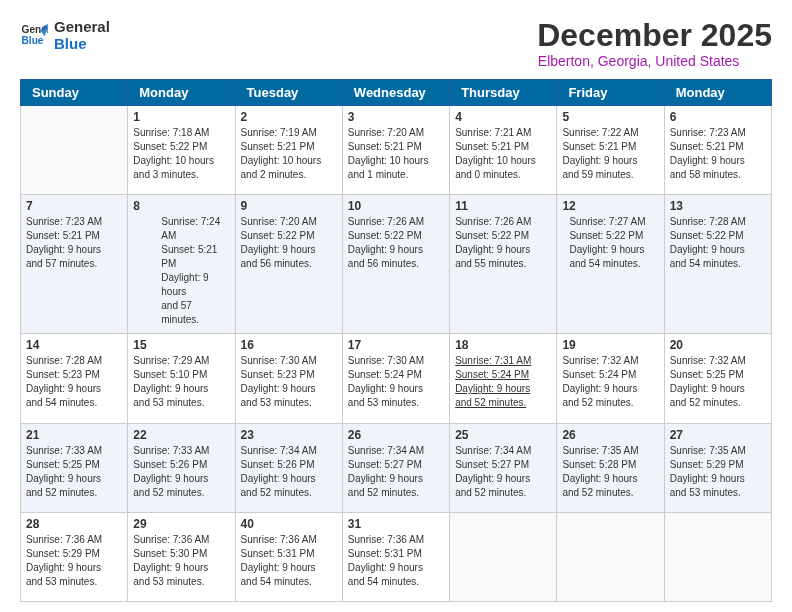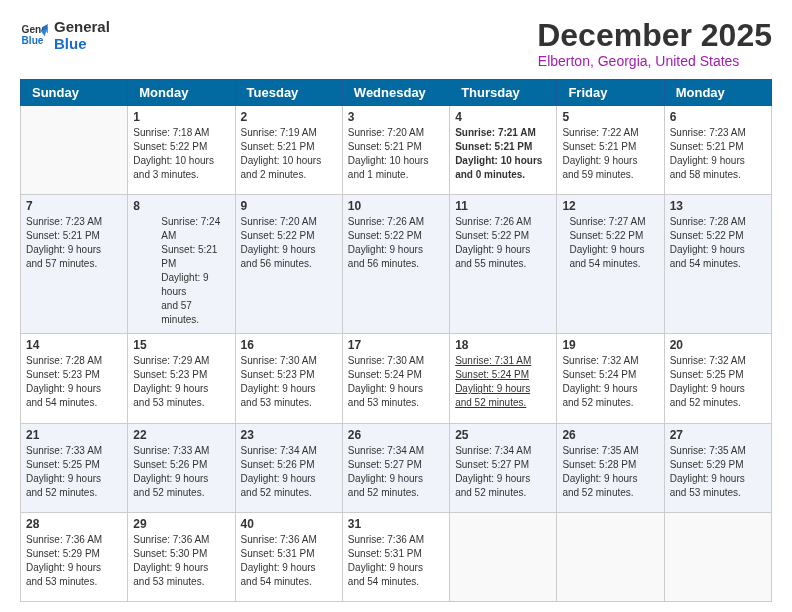--- a/index.html
+++ b/index.html
@@ -142,21 +142,21 @@
           </td>
           <td>
             <span class="day-number">3</span>
             <div class="cell-info" style="white-space: pre-line;">Sunrise: 7:20 AM
 Sunset: 5:21 PM
 Daylight: 10 hours
 and 1 minute.</div>
           </td>
           <td>
             <span class="day-number">4</span>
-            <div class="cell-info" style="white-space: pre-line; font-weight: bold;">Sunrise: 7:21 AM
+            <div class="cell-info" style="white-space: pre-line;">Sunrise: 7:21 AM
 Sunset: 5:21 PM
 Daylight: 10 hours
 and 0 minutes.</div>
           </td>
           <td>
             <span class="day-number">5</span>
             <div class="cell-info" style="white-space: pre-line;">Sunrise: 7:22 AM
 Sunset: 5:21 PM
 Daylight: 9 hours
 and 59 minutes.</div>
@@ -224,21 +224,21 @@
           <td>
             <span class="day-number">14</span>
             <div class="cell-info" style="white-space: pre-line;">Sunrise: 7:28 AM
 Sunset: 5:23 PM
 Daylight: 9 hours
 and 54 minutes.</div>
           </td>
           <td>
             <span class="day-number">15</span>
             <div class="cell-info" style="white-space: pre-line;">Sunrise: 7:29 AM
-Sunset: 5:23 PM
+Sunset: 5:10 PM
 Daylight: 9 hours
 and 53 minutes.</div>
           </td>
           <td>
             <span class="day-number">16</span>
             <div class="cell-info" style="white-space: pre-line;">Sunrise: 7:30 AM
 Sunset: 5:23 PM
 Daylight: 9 hours
 and 53 minutes.</div>
           </td>

